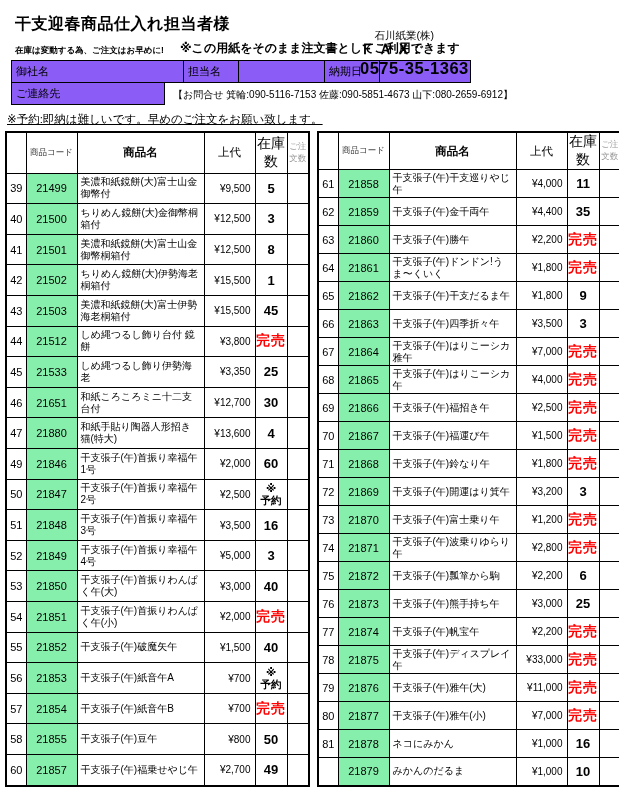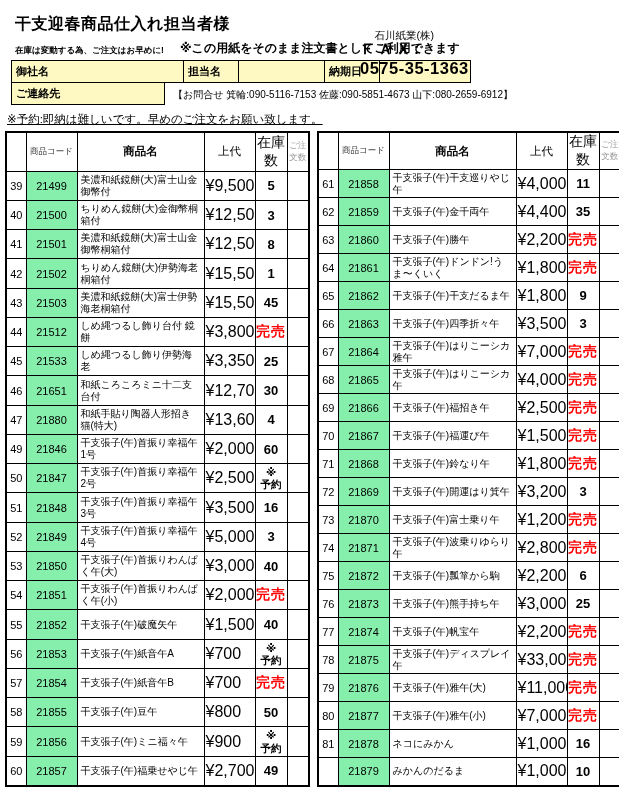--- a/index.html
+++ b/index.html
@@ -18,21 +18,21 @@
   .reuse-note{font-size:12px;font-weight:bold;margin-left:16px;}
   .fax{position:absolute;top:40px;right:0;width:158px;text-align:left;}
   .fax-label{font-size:15px;font-weight:bold;letter-spacing:3px;}
   .fax-number{font-size:16.5px;font-weight:bold;letter-spacing:.5px;}
 
   
   .form{margin:2px 0 0 6px;}
   .frow{display:flex;}
   .fcell{
     border:1px solid #000;height:23px;line-height:21px;font-size:11px;
-    padding-left:4px;box-sizing:border-box;margin-left:-1px;background:#fef9c3;font-weight:bold;
+    padding-left:4px;box-sizing:border-box;margin-left:-1px;background:#8b5cf6;
   }
   .frow + .frow .fcell{margin-top:-1px;}
   .fc1{width:173px;margin-left:0;}
   .fc2{width:56px;}
   .fc3{width:87px;}
   .fc4{width:56px;}
   .fc5{width:92px;}
   .fc6{width:226px;margin-left:0;}
   .inquiry{font-size:10px;font-weight:normal;line-height:24px;margin-left:8px;white-space:nowrap;}
 
@@ -46,21 +46,21 @@
   table.order tr.head{height:20px;}
   th{font-weight:normal;padding:0;background:#fff;}
   .h-code{font-size:8.5px;color:#333;}
   .h-name{font-size:11.5px;font-weight:bold;}
   .h-price{font-size:11.5px;}
   .h-stock{font-size:14px;}
   .h-order{font-size:8.5px;color:#999;}
   .c-no{font-size:11px;text-align:center;padding:0;}
   .c-code{font-size:11px;text-align:center;background:#86efac;}
   .c-name{font-size:10px;line-height:1.2;padding:1px 3px;}
-  .c-price{font-size:16px;text-align:left;padding-right:4px;}
+  .c-price{font-size:10px;text-align:right;padding-right:4px;}
   .c-stock{font-size:13px;font-weight:bold;text-align:center;padding:0;}
   .c-stock.soldout{color:#ff0000;font-size:14px;letter-spacing:1px;}
   .c-stock.reserve{font-size:10.5px;line-height:1.15;white-space:pre-line;}
   .c-order{background:#fff;}
 </style>
 </head>
 <body>
 
 <div class="page">
 
@@ -261,29 +261,20 @@
           </tr>
           <tr>
             <td class="c-no">58</td>
             <td class="c-code">21855</td>
             <td class="c-name">干支張子(午)豆午</td>
             <td class="c-price">¥800</td>
             <td class="c-stock ">50</td>
             <td class="c-order"></td>
           </tr>
           <tr>
-            <td class="c-no">59</td>
-            <td class="c-code">21856</td>
-            <td class="c-name">干支張子(午)ミニ福々午</td>
-            <td class="c-price">¥900</td>
-            <td class="c-stock reserve">※
-予約</td>
-            <td class="c-order"></td>
-          </tr>
-          <tr>
             <td class="c-no">60</td>
             <td class="c-code">21857</td>
             <td class="c-name">干支張子(午)福乗せやじ午</td>
             <td class="c-price">¥2,700</td>
             <td class="c-stock ">49</td>
             <td class="c-order"></td>
           </tr>
         </tbody>
     </table>
 

